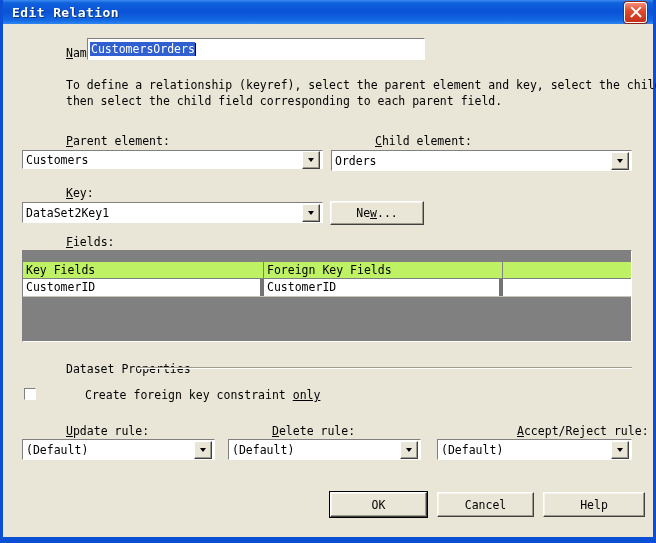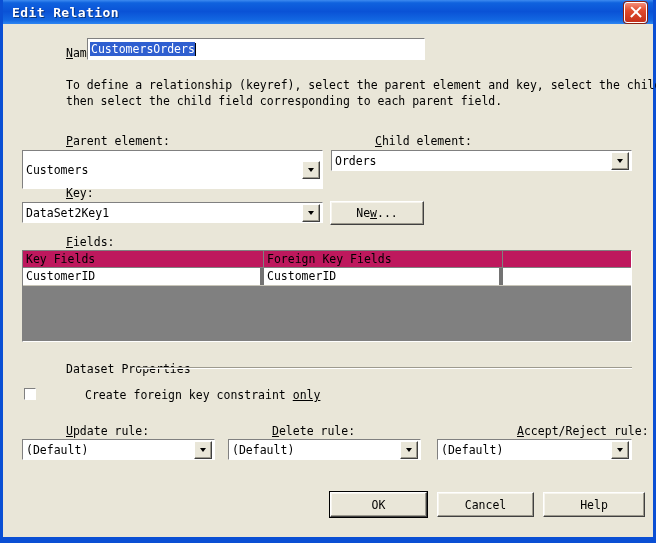--- a/index.html
+++ b/index.html
@@ -188,23 +188,24 @@
     border-top: 1px solid #808080;
     border-left: 1px solid #808080;
     border-right: 1px solid #ffffff;
     border-bottom: 1px solid #ffffff;
     box-sizing: border-box;
     overflow: hidden;
   }
   .grid-head {
     display: flex;
     height: 17px;
-    background: #be185d;
+    background: #bef264;
     border-bottom: 1px solid #808080;
     box-sizing: border-box;
+    margin-top: 11px;
   }
   .grid-head div {
     font-size: 11.5px;
     color: #000000;
     padding-left: 3px;
     line-height: 16px;
     box-sizing: border-box;
     border-right: 1px solid #808080;
     overflow: hidden;
     white-space: nowrap;
@@ -267,21 +268,21 @@
     <div class="lbl" style="left:19px; top:22px;"><span class="u">N</span>ame:</div>
     <div class="textfield" style="left:84px; top:14px; width:338px; height:22px;">
       <span class="sel">CustomersOrders</span>
         <span class="caret"></span>
     </div>
 
     <div class="lbl" style="left:19px; top:54px;">To define a relationship (keyref), select the parent element and key, select the child element, and</div>
     <div class="lbl" style="left:19px; top:70px;">then select the child field corresponding to each parent field.</div>
 
     <div class="lbl" style="left:19px; top:110px;"><span class="u">P</span>arent element:</div>
-    <div class="combo" style="left:19px; top:126px; width:301px; height:39px;">
+    <div class="combo" style="left:19px; top:126px; width:301px; height:19px;">
       <div class="val">Customers</div>
       <div class="arrowbtn">
           <div class="tri"></div>
         </div>
     </div>
 
     <div class="lbl" style="left:328px; top:110px;"><span class="u">C</span>hild element:</div>
     <div class="combo" style="left:328px; top:126px; width:301px; height:21px;">
       <div class="val">Orders</div>
       <div class="arrowbtn">

